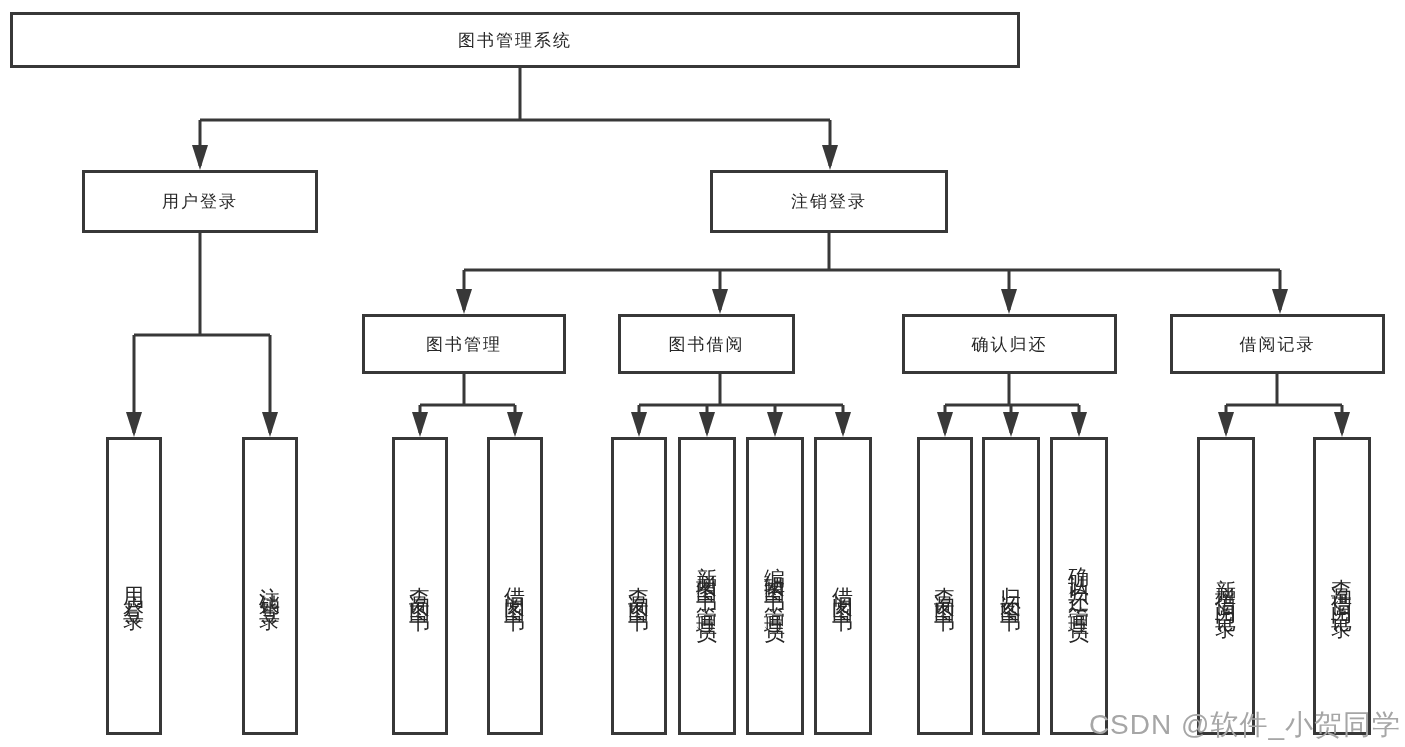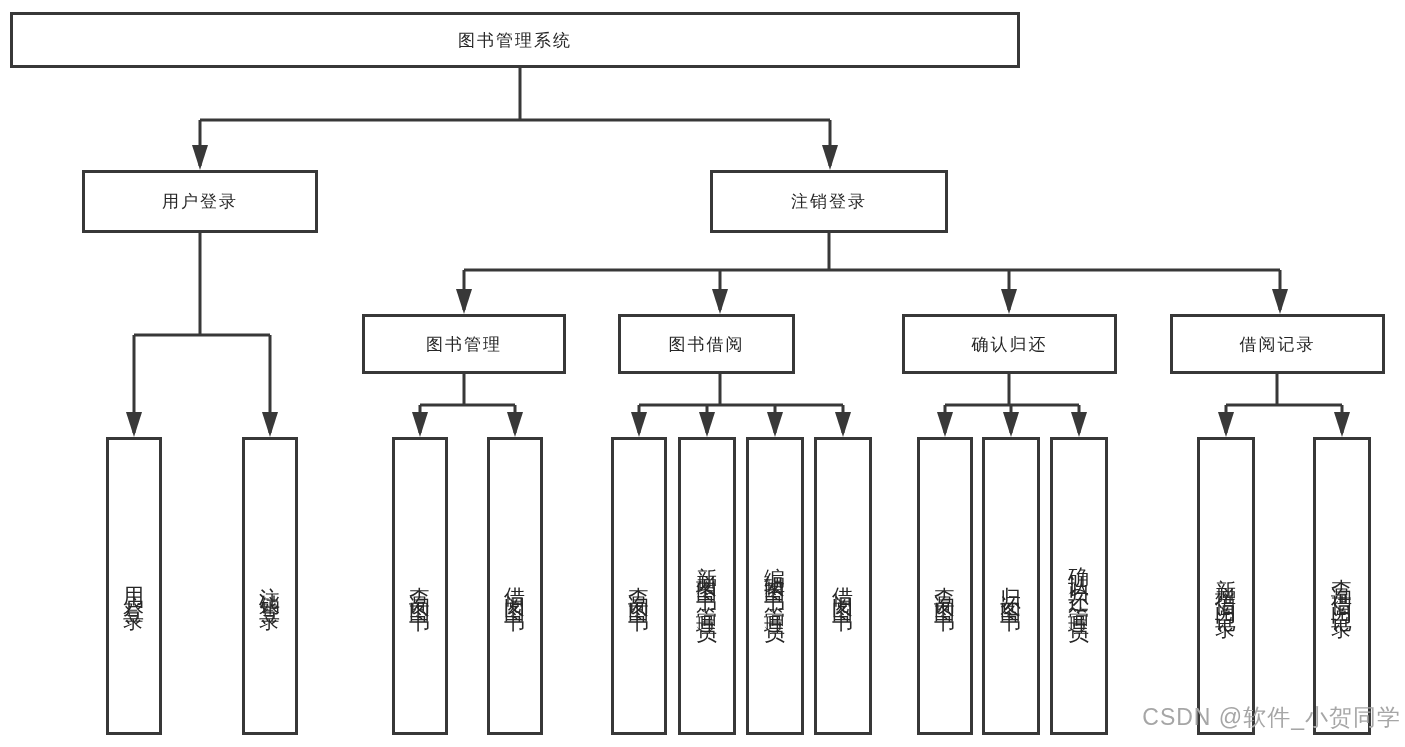--- a/index.html
+++ b/index.html
@@ -64,22 +64,22 @@
   .lf7  { left: 746px;  width: 58px; }
   .lf8  { left: 814px;  width: 58px; }
   .lf9  { left: 917px;  width: 56px; }
   .lf10 { left: 982px;  width: 58px; }
   .lf11 { left: 1050px; width: 58px; }
   .lf12 { left: 1197px; width: 58px; }
   .lf13 { left: 1313px; width: 58px; }
   #watermark {
     position: absolute;
     right: 4px;
-    bottom: 14px;
-    font-size: 23px;
+    bottom: 3px;
+    font-size: 28px;
     color: #a6a6a6;
     letter-spacing: 1px;
     white-space: nowrap;
   }
 </style>
 </head>
 <body>
 
 <div id="canvas">
 

